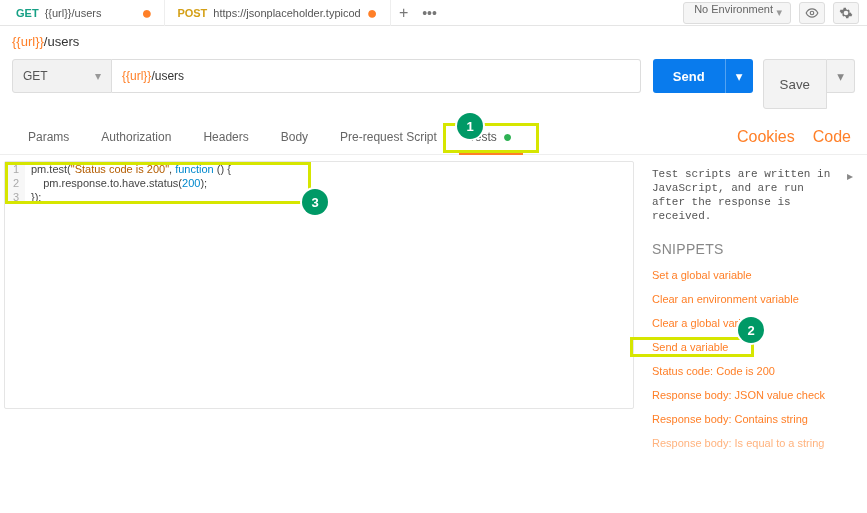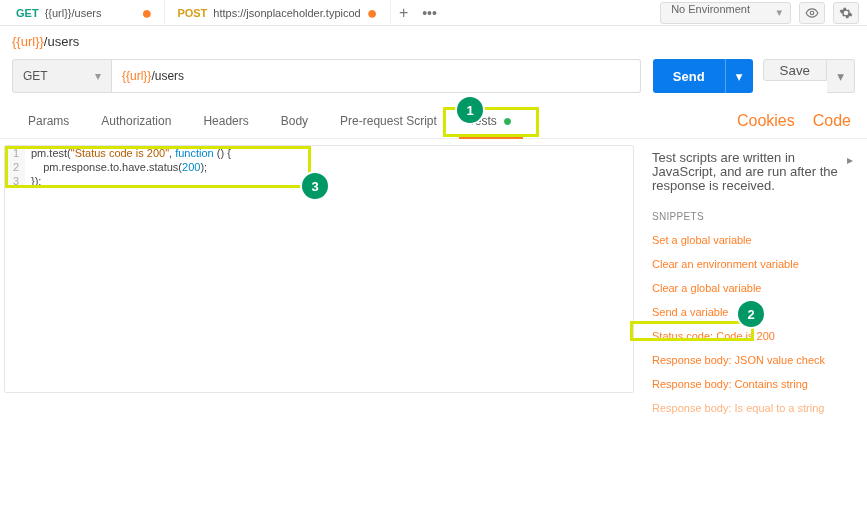--- a/index.html
+++ b/index.html
@@ -6,57 +6,57 @@
   body { margin:0; padding:0; background:#fff; color:#333; width:867px; height:513px; overflow:hidden; font-size:12px;}
   .topbar { display:flex; align-items:center; height:26px; border-bottom:1px solid #e5e5e5; padding-left:4px;}
   .tab { display:flex; align-items:center; padding:0 12px; height:26px; gap:6px; border-right:1px solid #eee; cursor:pointer;}
   .tab-method-get { color:#16a085; font-weight:bold; font-size:11px;}
   .tab-method-post { color:#d4a017; font-weight:bold; font-size:11px;}
   .tab-title { color:#555; font-size:11px;}
   .tab-dot { color:#ff7f27; font-size:18px; line-height:8px;}
   .tab-add { width:26px; text-align:center; color:#777; font-size:16px;}
   .tab-more { width:26px; text-align:center; color:#777; font-size:14px;}
   .top-right { margin-left:auto; display:flex; align-items:center; gap:8px; padding-right:8px;}
-  .env-select { height:22px; border:1px solid #ddd; background:#f5f5f5; border-radius:3px; padding:0 40px 0 10px; color:#666; font-size:11px; position:relative;}
+  .env-select { height:22px; border:1px solid #ddd; background:#f5f5f5; border-radius:3px; padding:0 17px 0 10px; color:#666; font-size:11px; position:relative;}
   .env-select::after{content:"▾"; position:absolute; right:8px; top:3px; color:#999;}
   .icon-btn { width:26px; height:22px; border:1px solid #ddd; background:#f5f5f5; border-radius:3px; display:flex; align-items:center; justify-content:center; color:#888;}
   .urlbar-row { padding:8px 12px 0 12px; }
   .urlbar-text { font-size:13px; color:#333;}
   .urlbar-text .var { color:#ff7f27;}
   .req-row { display:flex; padding:10px 12px; gap:0; align-items:stretch;}
   .method-dd { width:100px; height:34px; background:#f2f2f2; border:1px solid #ddd; border-radius:3px 0 0 3px; display:flex; align-items:center; padding:0 10px; color:#555; font-size:12px; position:relative;}
   .method-dd::after{content:"▾"; position:absolute; right:10px; color:#999;}
   .url-input { flex:1; height:34px; border:1px solid #ddd; border-left:none; border-radius:0 3px 3px 0; padding:0 10px; display:flex; align-items:center; font-size:12px; color:#333;}
   .url-input .var{ color:#ff7f27;}
   .send-btn { margin-left:12px; height:34px; background:#097bed; color:#fff; border:none; border-radius:3px 0 0 3px; padding:0 20px; font-size:13px; font-weight:bold;}
   .send-caret { height:34px; width:28px; background:#097bed; border:none; border-left:1px solid rgba(255,255,255,0.3); color:#fff; border-radius:0 3px 3px 0;}
-  .save-btn { margin-left:10px; height:22px; background:#f3f3f3; border:1px solid #ddd; border-radius:3px 0 0 3px; padding:0 16px; color:#555;}
+  .save-btn { margin-left:10px; height:50px; background:#f3f3f3; border:1px solid #ddd; border-radius:3px 0 0 3px; padding:0 16px; color:#555;}
   .save-caret { height:34px; width:28px; background:#f3f3f3; border:1px solid #ddd; border-left:none; color:#888; border-radius:0 3px 3px 0;}
   .tabs-row { display:flex; align-items:center; padding:0 12px; height:36px; border-bottom:1px solid #eee; gap:0;}
   .rtab { padding:0 16px; height:36px; display:flex; align-items:center; color:#666; font-size:12px; cursor:pointer; position:relative; gap:6px;}
   .rtab.active { color:#555;}
   .rtab.active::after{ content:""; position:absolute; left:6px; right:6px; bottom:0; height:2px; background:#ff7f27;}
   .tests-dot{color:#2fb254; font-size:16px; line-height:8px;}
   .tabs-right{ margin-left:auto; display:flex; gap:18px; padding-right:4px;}
   .link-orange{ color:#ff7f27; font-size:16px; cursor:pointer;}
   .body-row{ display:flex; padding:6px 0 0 4px;}
   .editor-pane{ width:630px; border:1px solid #e5e5e5; border-radius:2px; height:248px; background:#fff; position:relative;}
   .code-hl-box{ position:absolute; left:0; top:0; right:322px; height:42px; border:3px solid #d6e600; pointer-events:none; z-index:2;}
   .tests-hl-box{ border:3px solid #d6e600; position:absolute; }
   .snip-hl-box{ border:3px solid #d6e600; position:absolute; }
   .code-line{ display:flex; font-family:Consolas,monospace; font-size:11px; line-height:14px;}
   .gutter{ width:20px; text-align:right; padding-right:6px; color:#aaa; background:#f7f7f7; user-select:none;}
   .code{ padding-left:6px; white-space:pre;}
   .tok-k{color:#444;}
   .tok-s{color:#b35c00;}
   .tok-n{color:#0088cc;}
   .right-pane{ flex:1; padding:6px 14px 0 18px; color:#555;}
-  .right-pane h4{ margin:0 0 6px 0; font-size:10px; color:#888; font-weight:normal; letter-spacing:0.3px;}
+  .right-pane h4{ margin:0 0 6px 0; font-size:14px; color:#888; font-weight:normal; letter-spacing:0.3px;}
   .help-row{ display:flex; align-items:flex-start; gap:6px;}
-  .help-text{ font-size:13px; color:#555; line-height:14px;}
+  .help-text{ font-size:11px; color:#555; line-height:14px;font-family:Liberation Mono, monospace;}
   .help-arrow{ color:#888; font-size:12px; padding-top:2px; margin-left:auto;}
   .snippet{ display:block; color:#ff7f27; font-size:11px; margin:12px 0; cursor:pointer; white-space:nowrap;}
   .badge-circle{ position:absolute; width:26px; height:26px; border-radius:50%; background:#009966; color:#fff; display:flex; align-items:center; justify-content:center; font-size:13px; font-weight:bold; z-index:5; box-shadow:0 0 0 2px #fff;}
 </style>
 </head>
 <body>
 
 <div class="topbar">
   <div class="tab">
     <span class="tab-method-get">GET</span>

